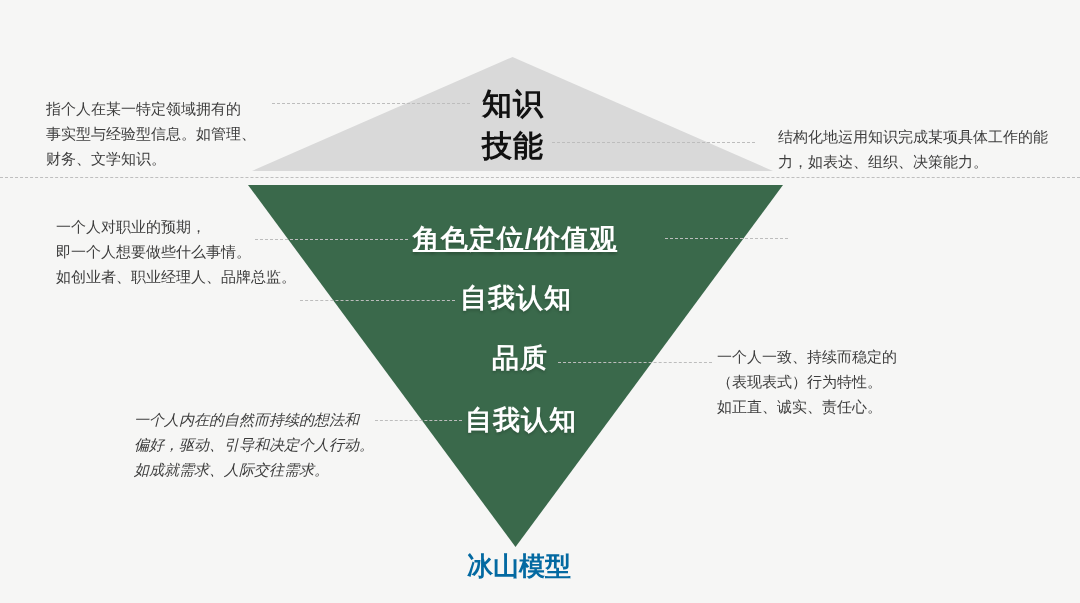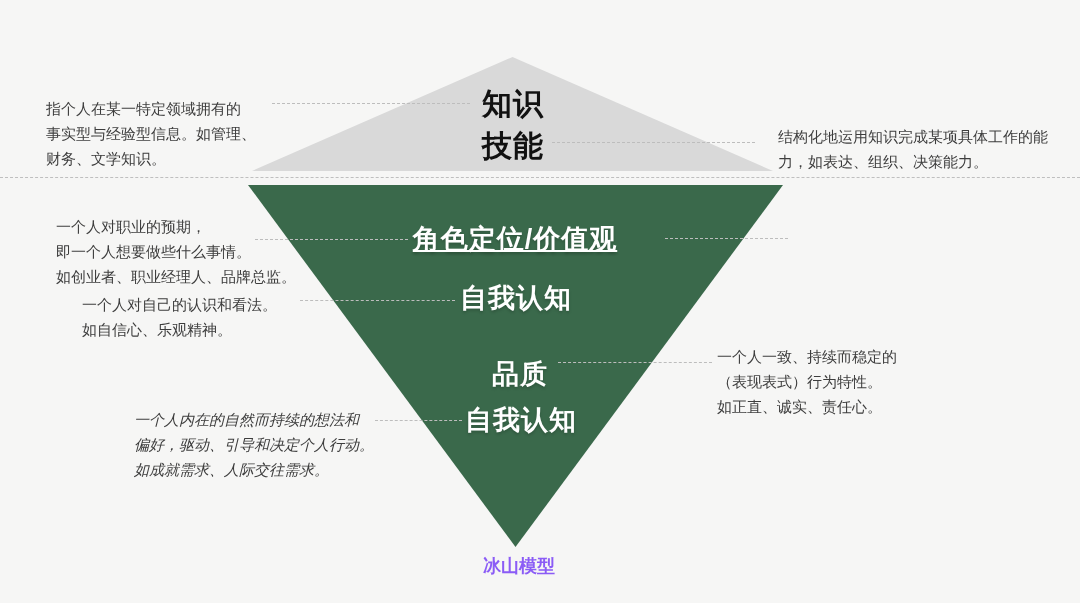--- a/index.html
+++ b/index.html
@@ -67,23 +67,23 @@
     font-size: 15px;
     line-height: 25px;
     color: #3d3d3d;
     white-space: pre-line;
   }
   
   .diagram-title {
     position: absolute;
     left: 519px; top: 566px;
     transform: translate(-50%, -50%);
-    font-size: 18px;
+    font-size: 26px;
     font-weight: 700;
-    color: #8b5cf6;
+    color: #0369a1;
     white-space: nowrap;
   }
   .watermark {
     position: absolute;
     right: 4px; top: 578px;
     font-family: Liberation Sans, sans-serif;
     font-size: 16px;
     color: #c85412;
     white-space: nowrap;
     margin-top: 24px;
@@ -104,33 +104,31 @@
   <div class="leader" style="left:665px; top:238px; width:123px;"></div>
   <div class="leader" style="left:300px; top:300px; width:155px;"></div>
   <div class="leader" style="left:558px; top:362px; width:154px;"></div>
   <div class="leader" style="left:375px; top:420px; width:87px;"></div>
 
   <div class="layer-label above" style="left:513px; top:104px;">知识</div>
   <div class="layer-label above" style="left:513px; top:146px;">技能</div>
 
   <div class="layer-label below" style="left:515px; top:239px;text-decoration:underline;">角色定位/价值观</div>
   <div class="layer-label below" style="left:516px; top:298px;">自我认知</div>
-  <div class="layer-label below" style="left:520px; top:358px;margin-top:16px;">品质</div>
+  <div class="layer-label below" style="left:520px; top:358px;">品质</div>
   <div class="layer-label below" style="left:521px; top:420px;">自我认知</div>
 
   <div class="annotation" style="left:46px; top:96px;">指个人在某一特定领域拥有的
 事实型与经验型信息。如管理、
 财务、文学知识。</div>
   <div class="annotation" style="left:778px; top:124px;">结构化地运用知识完成某项具体工作的能
 力，如表达、组织、决策能力。</div>
   <div class="annotation" style="left:32px; top:214px;margin-left:24px;">一个人对职业的预期，
 即一个人想要做些什么事情。
 如创业者、职业经理人、品牌总监。</div>
-  <div class="annotation" style="left:82px; top:292px;">一个人对自己的认识和看法。
-如自信心、乐观精神。</div>
   <div class="annotation" style="left:717px; top:344px;">一个人一致、持续而稳定的
 （表现表式）行为特性。
 如正直、诚实、责任心。</div>
   <div class="annotation" style="left:134px; top:407px;font-style:italic;">一个人内在的自然而持续的想法和
 偏好，驱动、引导和决定个人行动。
 如成就需求、人际交往需求。</div>
 
   <div class="diagram-title">冰山模型</div>
   <div class="watermark">stapub.com</div>
 

